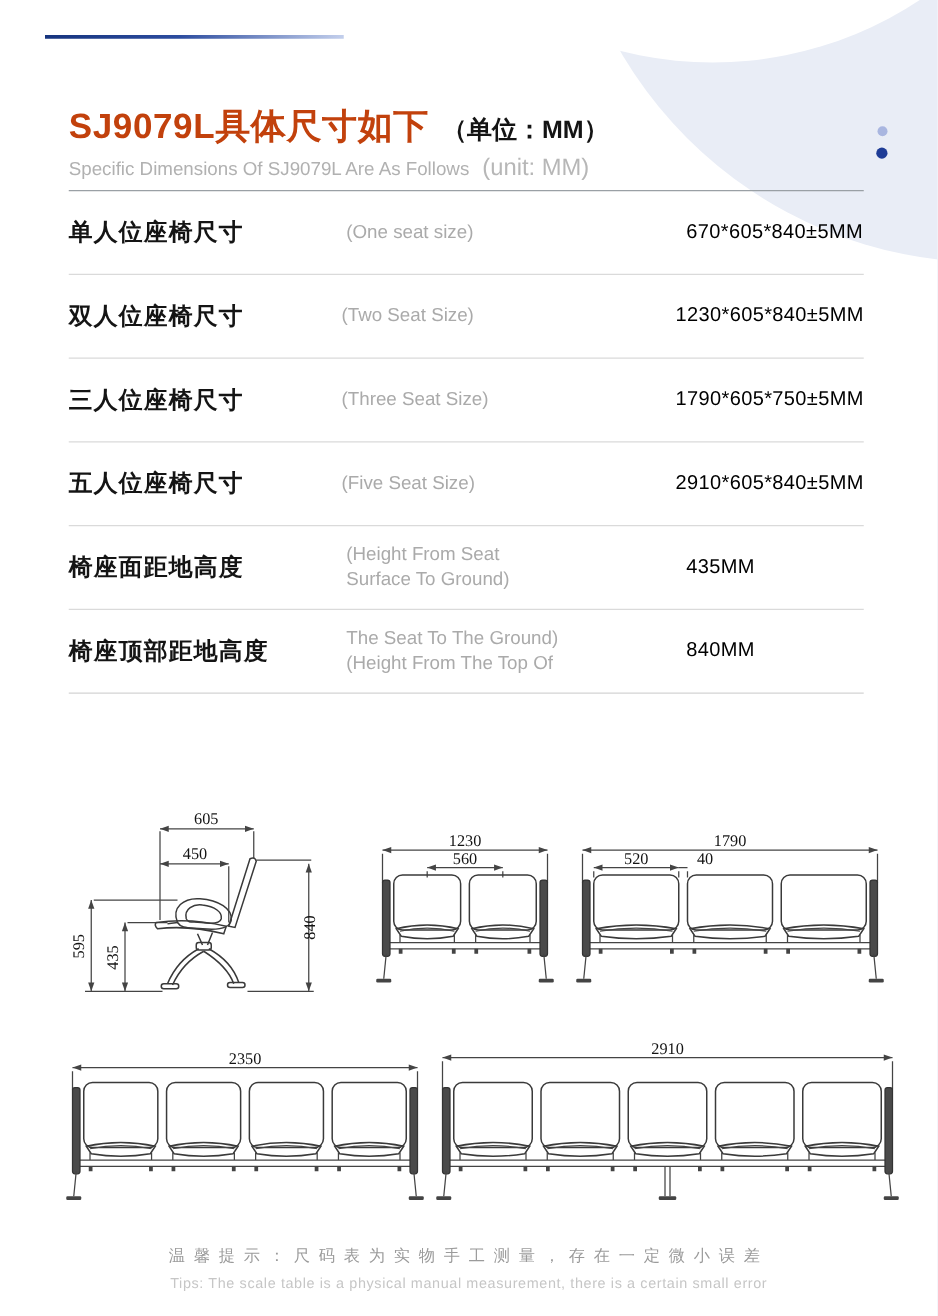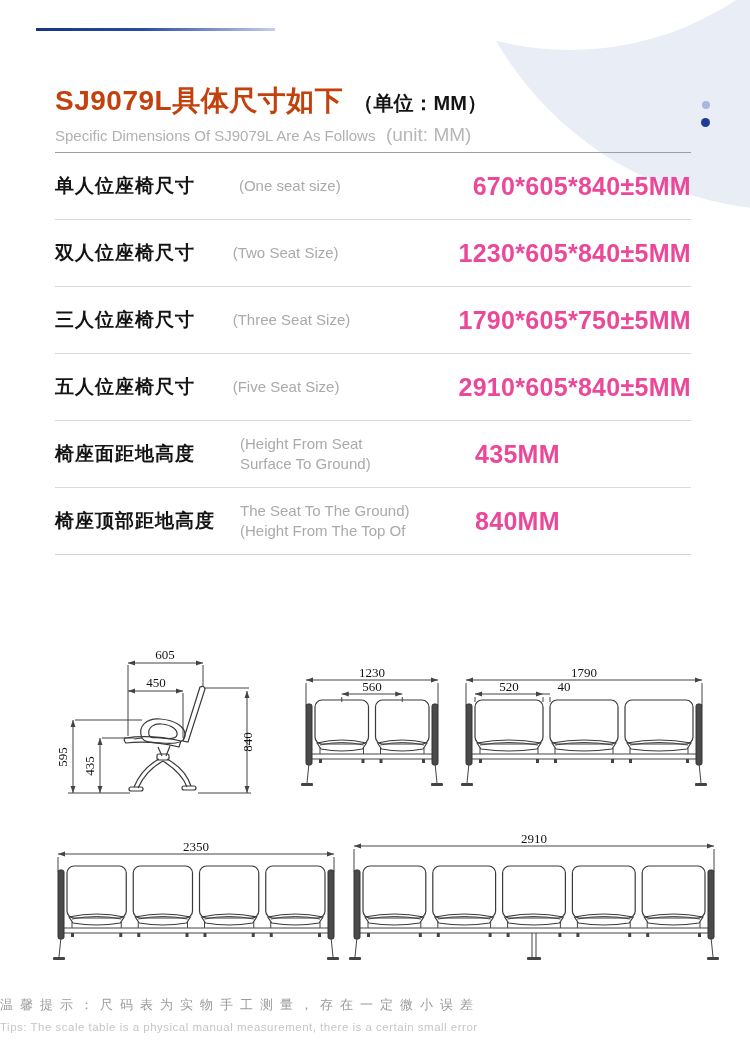--- a/index.html
+++ b/index.html
@@ -45,43 +45,44 @@
   }
   .deco-dot{position:absolute;border-radius:50%;}
   .dot-light{left:702px;top:101px;width:8px;height:8px;background:#a9b6e0;}
   .dot-dark{left:701px;top:118px;width:9px;height:9px;background:#1e3c96;}
 
   
   .spec-table{position:absolute;left:55px;top:153px;width:636px;}
   .trow{
     display:flex;align-items:center;min-height:66px;
     border-bottom:1px solid #dadada;
+    gap:37px;
   }
   .trow:last-child{border-bottom:1px solid #d4d4d4;}
   .c1{width:185px;font-size:19px;font-weight:bold;color:#141414;letter-spacing:1px;}
   .c2{width:235px;font-size:15px;color:#aaaaaa;line-height:1.35;}
-  .c3{flex:1;font-size:25px;color:#ec4899;letter-spacing:.3px;font-weight:bold;}
+  .c3{flex:1;font-size:16px;color:#000000;letter-spacing:.3px;}
 
   
   .drawing{position:absolute;}
   #side-drawing{left:30px;top:646px;}
   #bench2{left:296px;top:664px;}
   #bench3{left:456px;top:664px;}
   #bench4{left:48px;top:842px;}
   #bench5{left:344px;top:834px;}
   svg line,svg path.ln{stroke:#444444;stroke-width:1;fill:none;}
   svg .chair{stroke:#3a3a3a;stroke-width:1.2;fill:none;}
   svg .dimtxt{
     font-family:"Liberation Serif","DejaVu Serif",serif;
     font-size:13px;fill:#141414;
   }
   svg .arw{fill:#444444;stroke:none;}
 
   
-  .tips{position:absolute;left:0;top:996px;width:750px;}
+  .tips{position:absolute;left:0;top:996px;width:750px;text-align:center;}
   .tip-zh{font-size:13px;color:#9b9b9b;letter-spacing:7px;}
   .tip-en{font-size:11.5px;color:#c6c6c6;margin-top:7px;letter-spacing:.5px;}
 </style>
 </head>
 <body>
 
 <div class="bg-blob lavender"></div>
 <div class="bg-blob white"></div>
 
 <div class="content">

